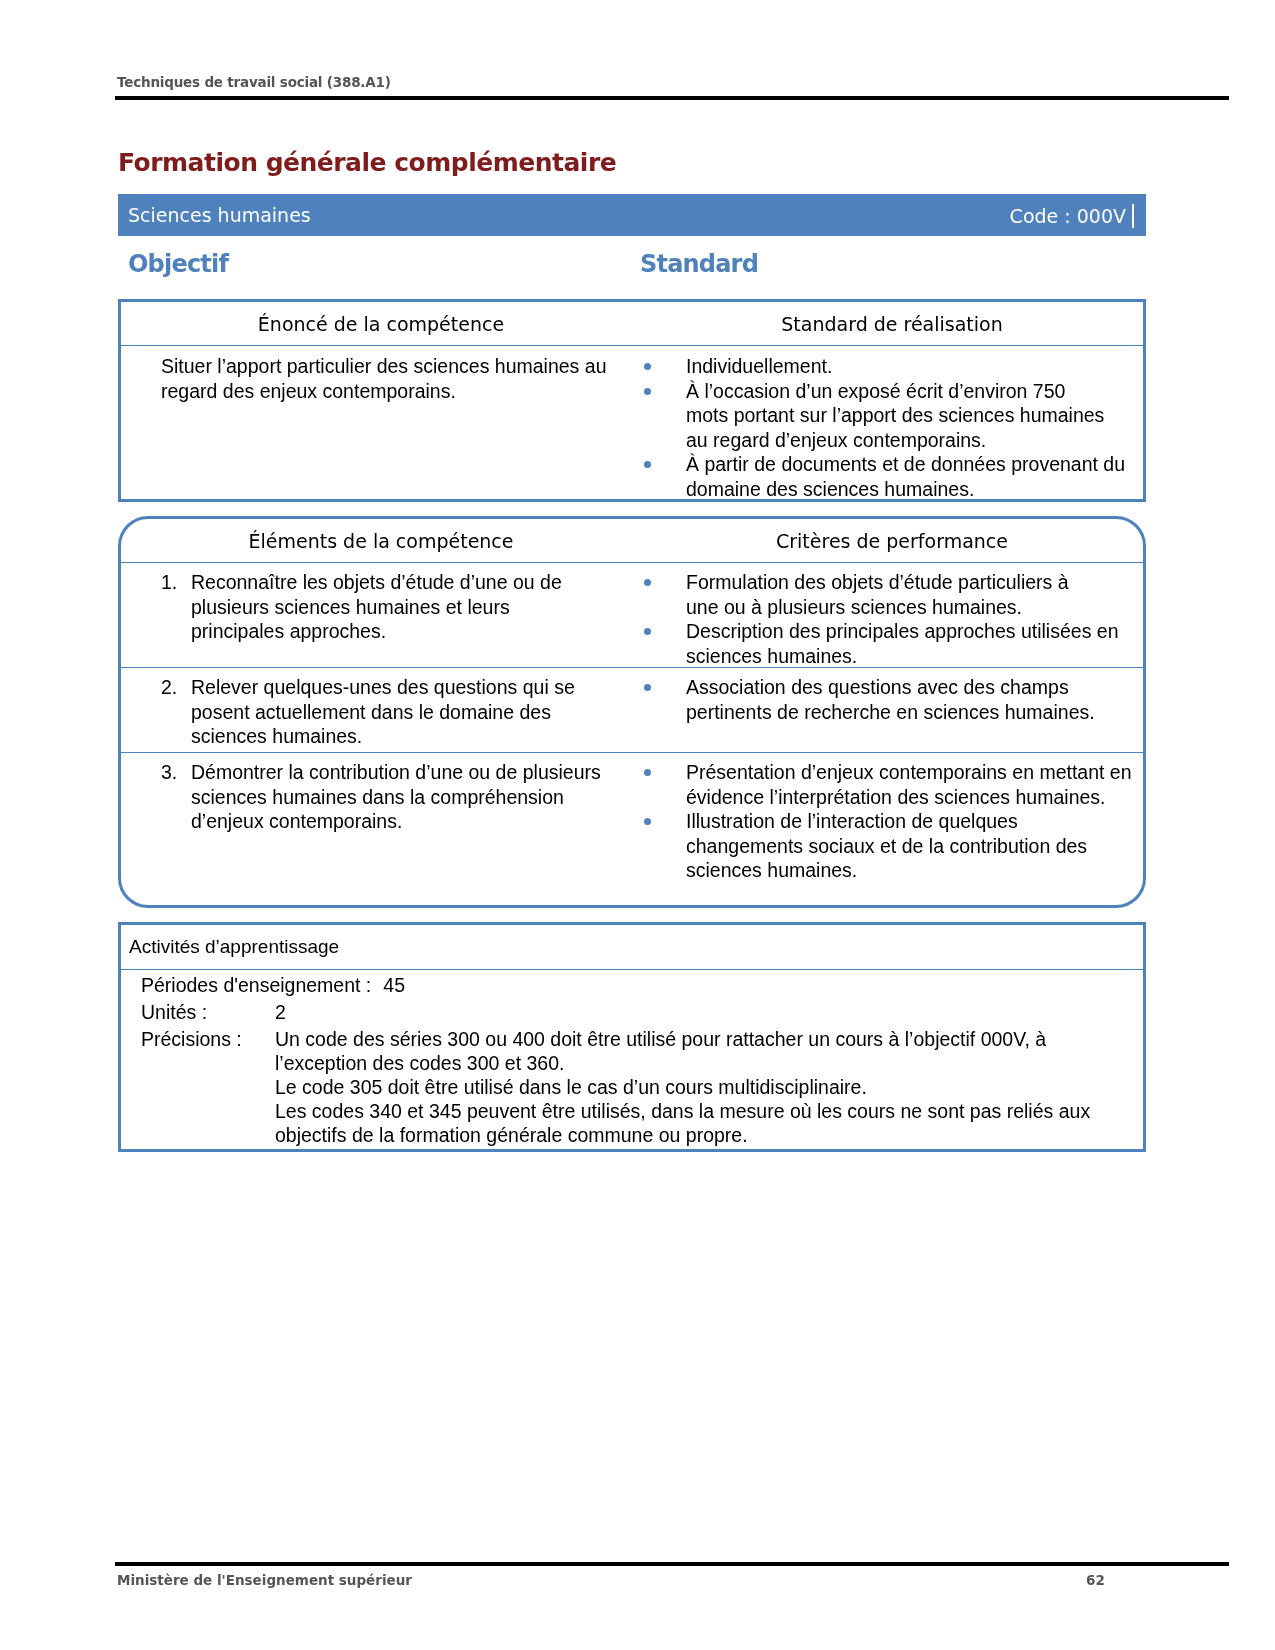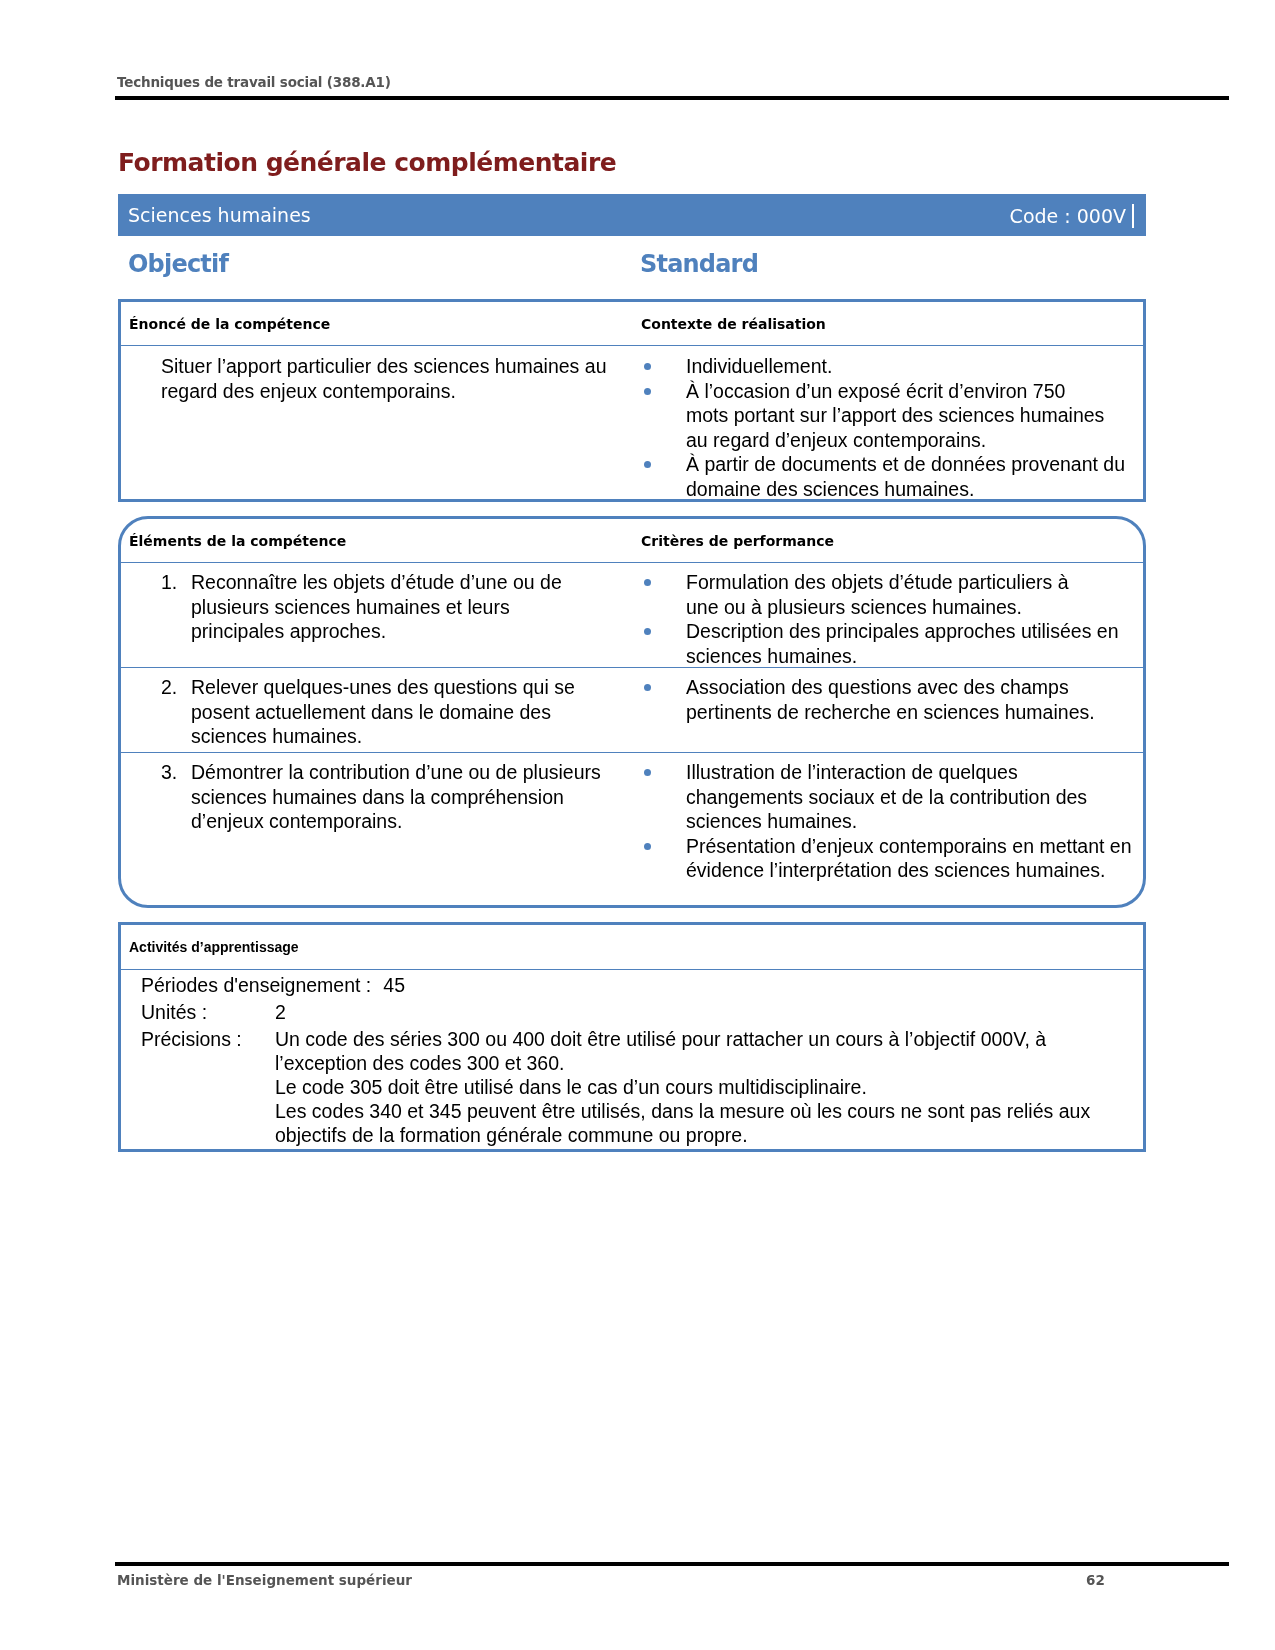--- a/index.html
+++ b/index.html
@@ -11,21 +11,21 @@
     .section-title { position: absolute; left: 118px; top: 148px; font-family: "DejaVu Sans", sans-serif;
                      font-weight: bold; font-size: 25px; color: #7f1d1d; letter-spacing: -0.5px; }
     .band { position: absolute; left: 118px; top: 194px; width: 1028px; height: 42px; background: #4f81bd;
             color: #fff; font-family: "DejaVu Sans", sans-serif; font-size: 19px; box-sizing: border-box; }
     .band .left { position: absolute; left: 10px; top: 10px; }
     .band .right { position: absolute; right: 12px; top: 10px; padding-right: 6px; border-right: 2px solid #fff; line-height: 24px; }
     .col-heading { position: absolute; top: 250px; font-family: "DejaVu Sans", sans-serif; font-weight: bold;
                    font-size: 24px; color: #4f81bd; letter-spacing: -0.8px; }
     .tbl { position: absolute; left: 118px; width: 1028px; border: 3px solid #4f81bd; box-sizing: border-box; }
     .tbl .hdr { display: flex; border-bottom: 1.5px solid #4f81bd; height: 43px; align-items: center; }
-    .tbl .hdr div { font-family: "DejaVu Sans", sans-serif; font-weight: bold; font-size: 14px; }
+    .tbl .hdr div { font-family: "DejaVu Sans", sans-serif; font-weight: normal; font-size: 19px; text-align: center; }
     .tbl .row { display: flex; border-bottom: 1.5px solid #4f81bd; box-sizing: border-box; }
     .tbl .row:last-child { border-bottom: none; }
     .c-left { width: 512px; padding-left: 8px; box-sizing: border-box; }
     .c-right { flex: 1; padding-left: 8px; box-sizing: border-box; }
     .body-text { font-size: 19.5px; line-height: 24.5px; padding-left: 40px; }
     .num-item { display: flex; }
     .num-item .n { width: 30px; flex: none; }
     ul.bul { list-style: none; margin: 0; padding: 0; }
     ul.bul li { position: relative; padding-left: 45px; font-size: 19.5px; line-height: 24.5px; }
     ul.bul li .dot { position: absolute; left: 3px; top: 9px; width: 7px; height: 7px; border-radius: 50%; background: #4f81bd; }
@@ -49,21 +49,21 @@
   <span class="left">Sciences humaines</span>
   <span class="right">Code : 000V</span>
 </div>
 
 <div class="col-heading" style="left:128px;">Objectif</div>
 <div class="col-heading" style="left:640px;">Standard</div>
 
 <div class="tbl" style="top:299px; height:203px;">
   <div class="hdr">
     <div class="c-left">Énoncé de la compétence</div>
-    <div class="c-right">Contexte de réalisation</div>
+    <div class="c-right">Standard de réalisation</div>
   </div>
   <div class="row" style="padding-top:8px;">
     <div class="c-left body-text" style="padding-right:14px;">Situer l’apport particulier des sciences humaines au regard des enjeux contemporains.</div>
     <div class="c-right">
       <ul class="bul">
         <li><span class="dot"></span><span>Individuellement.</span></li>
         <li style="padding-right:30px;"><span class="dot"></span><span>À l’occasion d’un exposé écrit d’environ 750 mots portant sur l’apport des sciences humaines au regard d’enjeux contemporains.</span></li>
         <li style="padding-right:10px;"><span class="dot"></span><span>À partir de documents et de données provenant du domaine des sciences humaines.</span></li>
       </ul>
     </div>
@@ -104,22 +104,22 @@
   </div>
   <div class="row" style="padding-top:7px;">
     <div class="c-left body-text" style="padding-right:20px;">
       <div class="num-item">
         <span class="n">3.</span>
         <span>Démontrer la contribution d’une ou de plusieurs sciences humaines dans la compréhension d’enjeux contemporains.</span>
       </div>
     </div>
     <div class="c-right">
       <ul class="bul">
+        <li style="padding-right:5px;"><span class="dot"></span><span>Présentation d’enjeux contemporains en mettant en évidence l’interprétation des sciences humaines.</span></li>
         <li style="padding-right:20px;"><span class="dot"></span><span>Illustration de l’interaction de quelques changements sociaux et de la contribution des sciences humaines.</span></li>
-        <li style="padding-right:5px;"><span class="dot"></span><span>Présentation d’enjeux contemporains en mettant en évidence l’interprétation des sciences humaines.</span></li>
       </ul>
     </div>
   </div>
 </div>
 
 <div class="tbl" style="top:922px; height:230px;">
   <div class="hdr" style="height:44px;">
     <div class="c-left" style="width:auto; font-family:'Liberation Sans', sans-serif;">Activités d’apprentissage</div>
   </div>
   <div style="padding:3px 10px 0 8px;margin-left:12px;">

